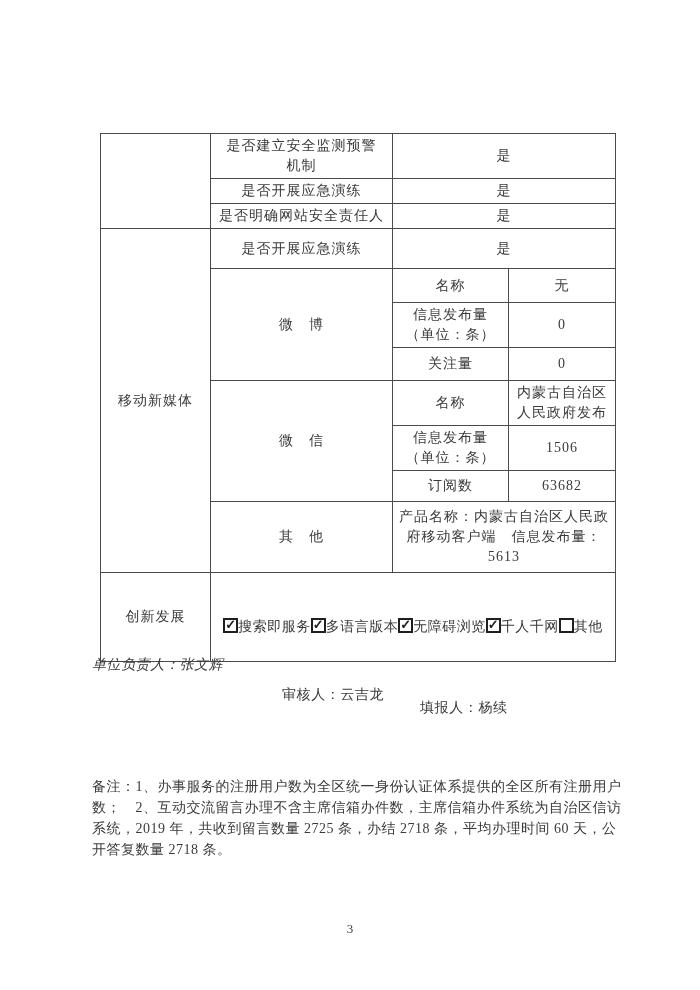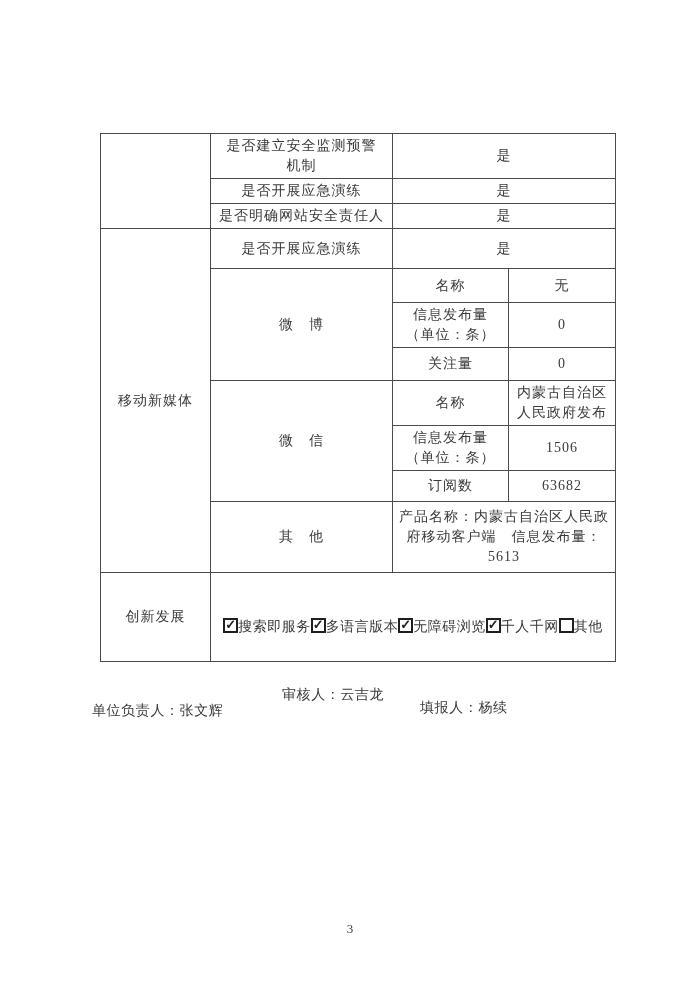--- a/index.html
+++ b/index.html
@@ -153,21 +153,22 @@
         <td>创新发展</td>
         <td colspan="3">
           <span class="cb-line">
             <span class="cb-item"><span class="cb-box"><span class="mark">✓</span></span><span>搜索即服务</span></span><span class="cb-item"><span class="cb-box"><span class="mark">✓</span></span><span>多语言版本</span></span><span class="cb-item"><span class="cb-box"><span class="mark">✓</span></span><span>无障碍浏览</span></span><span class="cb-item"><span class="cb-box"><span class="mark">✓</span></span><span>千人千网</span></span><span class="cb-item"><span class="cb-box"></span><span>其他</span></span>
           </span>
         </td>
       </tr>
     </tbody>
   </table>
 
-  <div class="footer-line" style="left:92px; top:702px;">单位负责人：张文辉</div>
+  <div class="footer-line" style="left:92px; top:656px;font-style:italic;">单位负责人：张文辉</div>
   <div class="footer-line" style="left:282px; top:686px;">审核人：云吉龙</div>
   <div class="footer-line" style="left:420px; top:686px;margin-top:13px;">填报人：杨续</div>
 
 
+  <div class="notes">备注：1、办事服务的注册用户数为全区统一身份认证体系提供的全区所有注册用户数；　2、互动交流留言办理不含主席信箱办件数，主席信箱办件系统为自治区信访系统，2019 年，共收到留言数量 2725 条，办结 2718 条，平均办理时间 60 天，公开答复数量 2718 条。</div>
 
   <div class="page-number">3</div>
 
 </div>
 
 </body></html>

